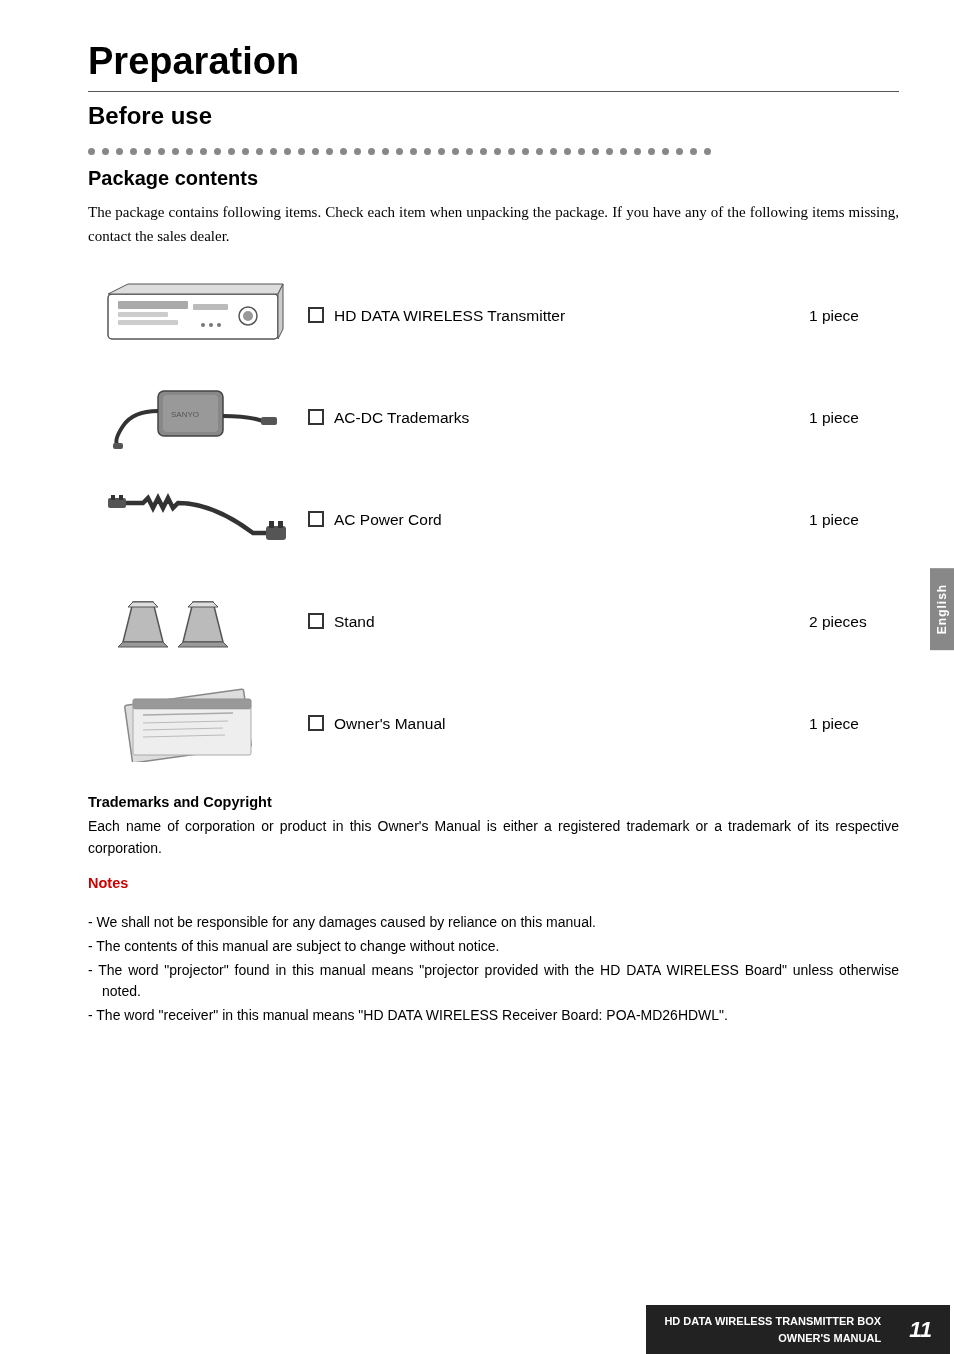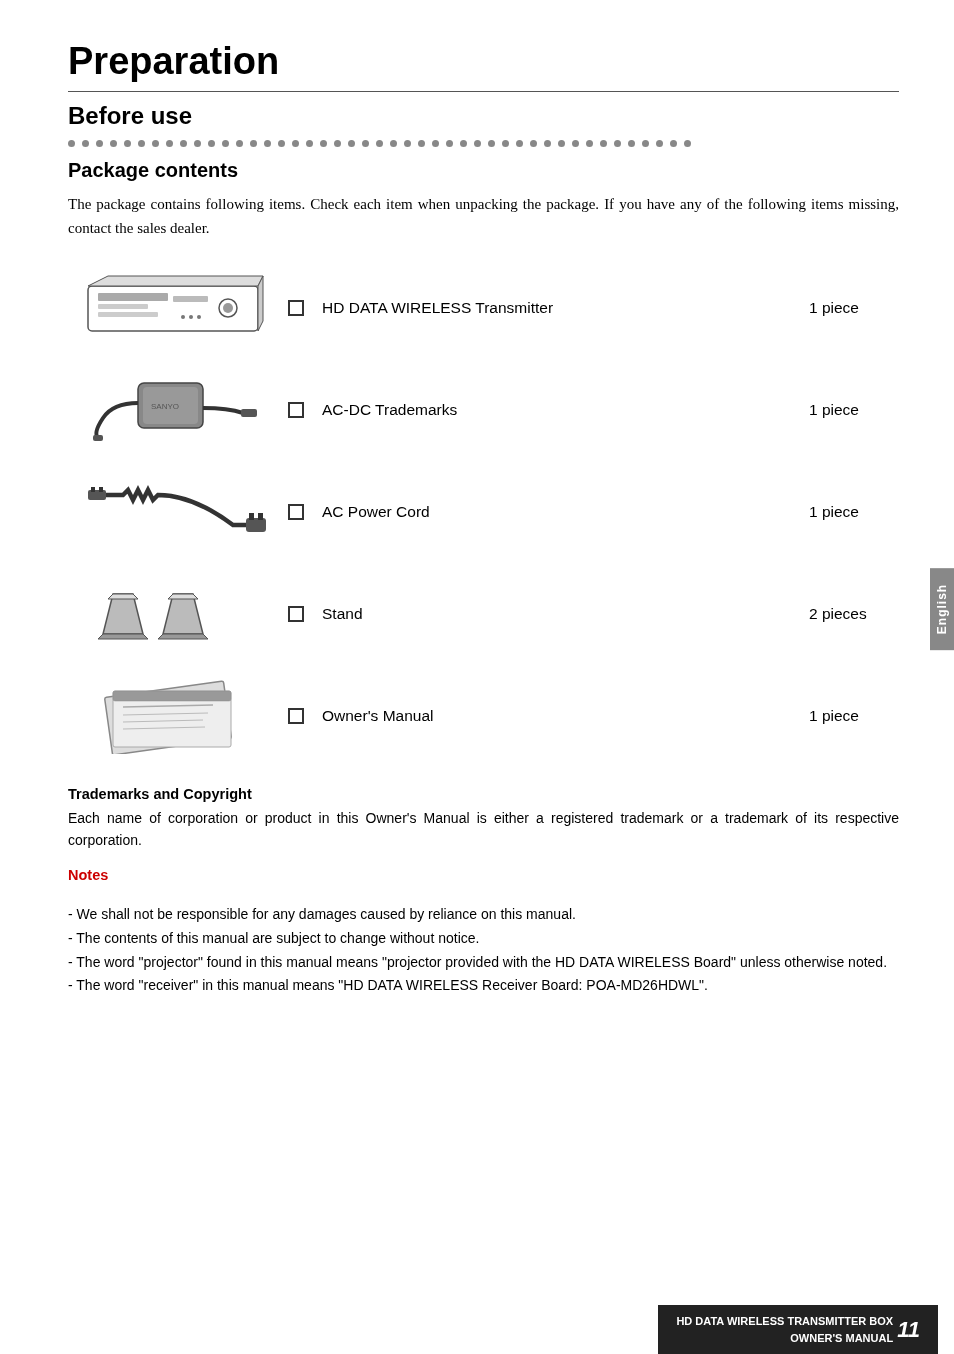--- a/index.html
+++ b/index.html
@@ -7,42 +7,42 @@
     body {
       width: 954px;
       min-height: 1354px;
       background: #fff;
       font-family: Arial, Helvetica, sans-serif;
       color: #000;
       position: relative;
     }
 
     .page {
-      padding: 40px 55px 40px 68px;
+      padding: 40px 55px 40px 88px;
       position: relative;
       min-height: 1354px;
     }
 
     .page-title {
       font-size: 38px;
       font-weight: bold;
       margin-bottom: 8px;
       color: #000;
     }
 
     .divider-line {
       border: none;
       border-top: 1.5px solid #555;
       margin-bottom: 10px;
     }
 
     .section-title {
       font-size: 24px;
       font-weight: bold;
-      margin-bottom: 10px;
+      margin-bottom: 18px;
     }
 
     .dot-row {
       display: flex;
       gap: 7px;
       margin-bottom: 12px;
       align-items: center;
     }
 
     .dot {
@@ -89,22 +89,22 @@
 
     .item-details {
       display: flex;
       align-items: center;
       flex: 1;
       gap: 0;
     }
 
     .item-checkbox-label {
       display: flex;
-      align-items: center;
-      gap: 18px;
+      align-items: flex-start;
+      gap: 10px;
       font-size: 15.5px;
       flex: 1;
     }
 
     .checkbox-icon {
       width: 16px;
       height: 16px;
       border: 2px solid #333;
       flex-shrink: 0;
       display: inline-block;
@@ -150,31 +150,31 @@
     .notes-list li {
       text-align: justify;
       margin-bottom: 2px;
       padding-left: 14px;
       text-indent: -14px;
     }
 
     .footer-bar {
       position: absolute;
       bottom: 0;
-      right: 16px;
+      right: 4px;
       background: #222;
       color: #fff;
       font-size: 11px;
       font-weight: bold;
       padding: 8px 18px;
       text-align: right;
       line-height: 1.5;
       display: flex;
       align-items: center;
-      gap: 4px;
+      gap: 28px;
     }
 
     .footer-page-num {
       font-size: 22px;
       font-weight: bold;
       font-style: italic;
     }
 
     .english-tab-wrapper {
       position: absolute;

